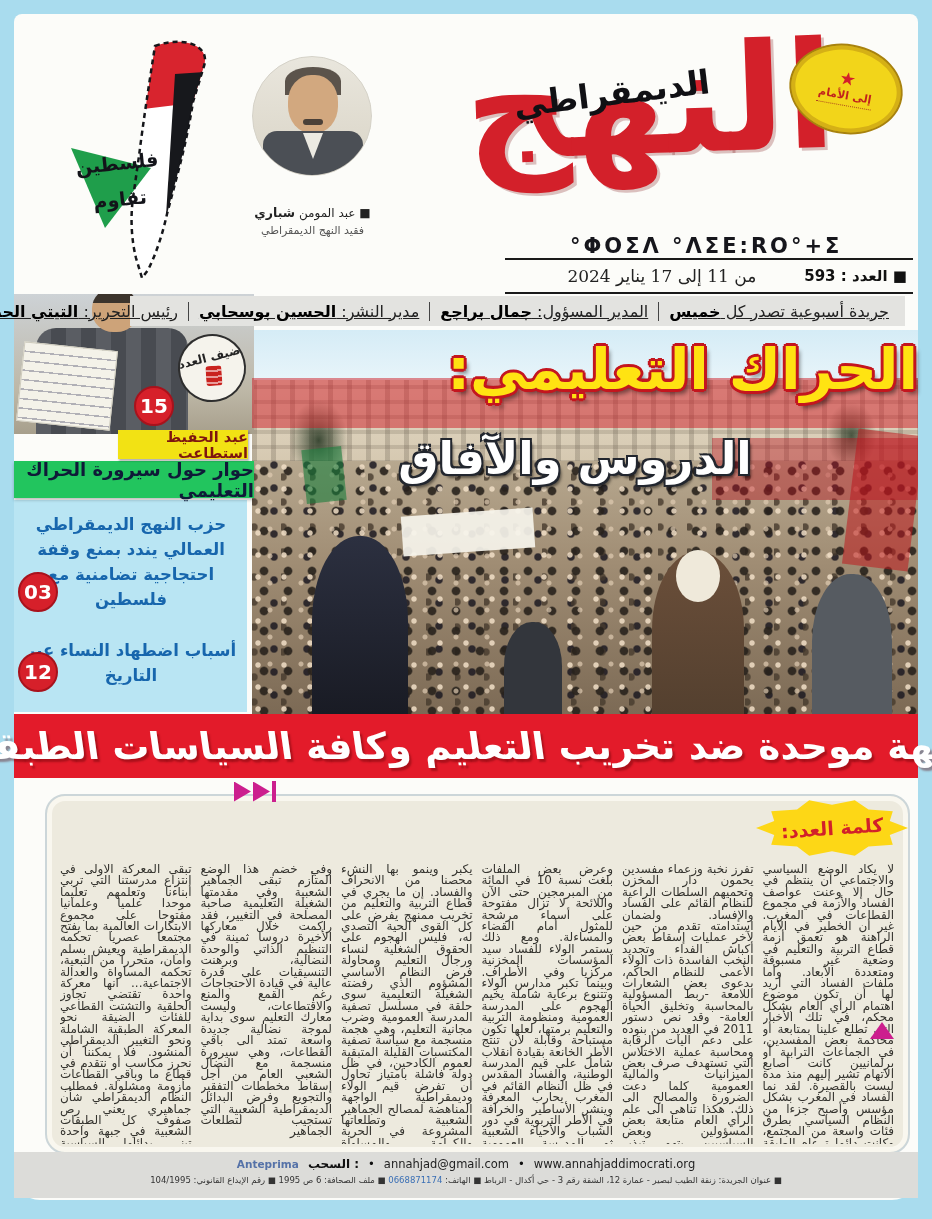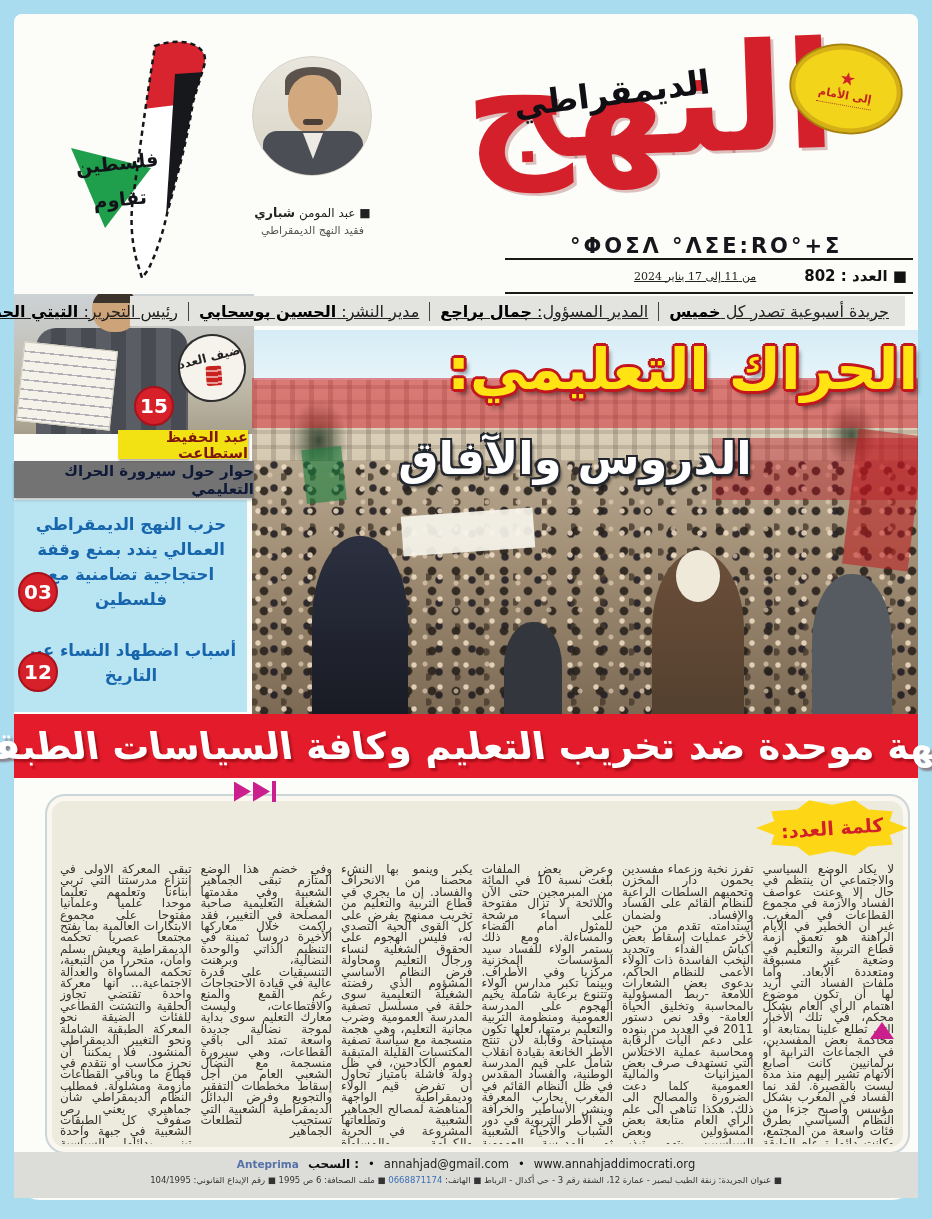--- a/index.html
+++ b/index.html
@@ -42,21 +42,21 @@
   .stamp-star{width:15px;height:14px;background:#d3202a;
               clip-path:polygon(50% 0,62% 35%,98% 35%,69% 57%,79% 92%,50% 70%,21% 92%,31% 57%,2% 35%,38% 35%);}
   .stamp-text{font-size:11px;font-weight:bold;color:#c2251c;margin-top:3px;}
   .stamp-rule{width:56px;border-top:1px dotted #b0481d;margin-top:3px;}
   .logo-tifinagh{position:absolute;left:185px;bottom:4px;width:345px;text-align:left;font-size:21px;
                  font-weight:bold;letter-spacing:3px;color:#16161c;direction:ltr;}
 
   .issue-box{left:505px;top:258px;width:408px;height:36px;border-top:2px solid #1a1a1a;
              border-bottom:2px solid #1a1a1a;display:flex;align-items:center;direction:rtl;}
   .issue-label{font-size:15px;font-weight:bold;color:#111;margin-right:6px;}
-  .issue-date{font-size:11px;color:#222;margin-right:48px;font-family:"DejaVu Serif",serif;text-decoration:underline;}
+  .issue-date{font-size:17px;color:#222;margin-right:48px;font-family:"DejaVu Serif",serif;}
 
   .staff-bar{left:130px;top:296px;width:775px;height:30px;background:#e3e3e0;display:flex;
              align-items:center;direction:rtl;padding:0 6px;z-index:6;}
   .staff-item{font-size:16px;color:#222;padding:0 10px;border-left:1.5px solid #444;white-space:nowrap;text-decoration:underline;}
   .staff-item:last-child{border-left:none;}
   .staff-item b{color:#000;}
 
   
   .guest-photo{left:14px;top:294px;width:240px;height:140px;overflow:hidden;
                background:linear-gradient(180deg,#cdd2d6 0%,#bdb7a6 70%,#a79f8c 100%);z-index:2;}
@@ -75,22 +75,22 @@
               background-image:repeating-linear-gradient(180deg,transparent 0 4px,rgba(255,255,255,.55) 4px 6px);}
   .page-circle{width:40px;height:40px;border-radius:50%;background:#d6202a;border:2.5px solid #a8121c;
                color:#fff;font-weight:bold;font-size:20px;display:flex;align-items:center;
                justify-content:center;z-index:6;}
   .pc15{left:134px;top:386px;}
   .pc03{left:18px;top:572px;}
   .pc12{left:18px;top:652px;}
   .guest-name{left:118px;top:430px;width:130px;height:29px;background:#f2e214;color:#7e160f;
               font-weight:bold;font-size:14.5px;display:flex;align-items:center;justify-content:center;
               z-index:5;box-shadow:1px 2px 2px rgba(0,0,0,.3);}
-  .guest-title{left:14px;top:461px;width:240px;height:37px;background:#737373;color:#0f1a38;
-               font-weight:bold;font-size:15px;display:flex;align-items:center;justify-content:center;
+  .guest-title{left:14px;top:461px;width:240px;height:37px;background:#22c55e;color:#0f1a38;
+               font-weight:bold;font-size:18px;display:flex;align-items:center;justify-content:center;
                z-index:4;box-shadow:0 2px 3px rgba(0,0,0,.25);}
   .side-panel{left:14px;top:500px;width:233px;height:212px;background:#b9e5f3;z-index:3;}
   .side-item{position:absolute;right:4px;width:224px;color:#1766ad;font-weight:bold;font-size:16.5px;
              line-height:25px;text-align:center;}
   .si1{top:12px;}
   .si2{top:138px;}
 
   
   .crowd-photo{left:252px;top:330px;width:666px;height:384px;overflow:hidden;background:#9b8b76;z-index:1;}
   .sky{position:absolute;left:0;top:0;width:100%;height:14%;background:linear-gradient(#d5ecf6,#e9f5fa);}
@@ -210,21 +210,21 @@
     <div class="logo-sub">الديمقراطي</div>
     <div class="logo-stamp">
       <div class="stamp-star"></div>
       <div class="stamp-text">إلى الأمام</div>
       <div class="stamp-rule"></div>
     </div>
     <div class="logo-tifinagh">°ΦΟΣΛ °ΛΣΕ:RO°+Σ</div>
   </div>
 
   <div class="abs issue-box">
-    <div class="issue-label">■ العدد : 802</div>
+    <div class="issue-label">■ العدد : 593</div>
     <div class="issue-date">من 11 إلى 17 يناير 2024</div>
   </div>
 
   <div class="abs guest-photo">
     <div class="g-jacket"></div>
     <div class="g-head"></div>
     <div class="g-paper"></div>
   </div>
 
   <div class="abs staff-bar">

